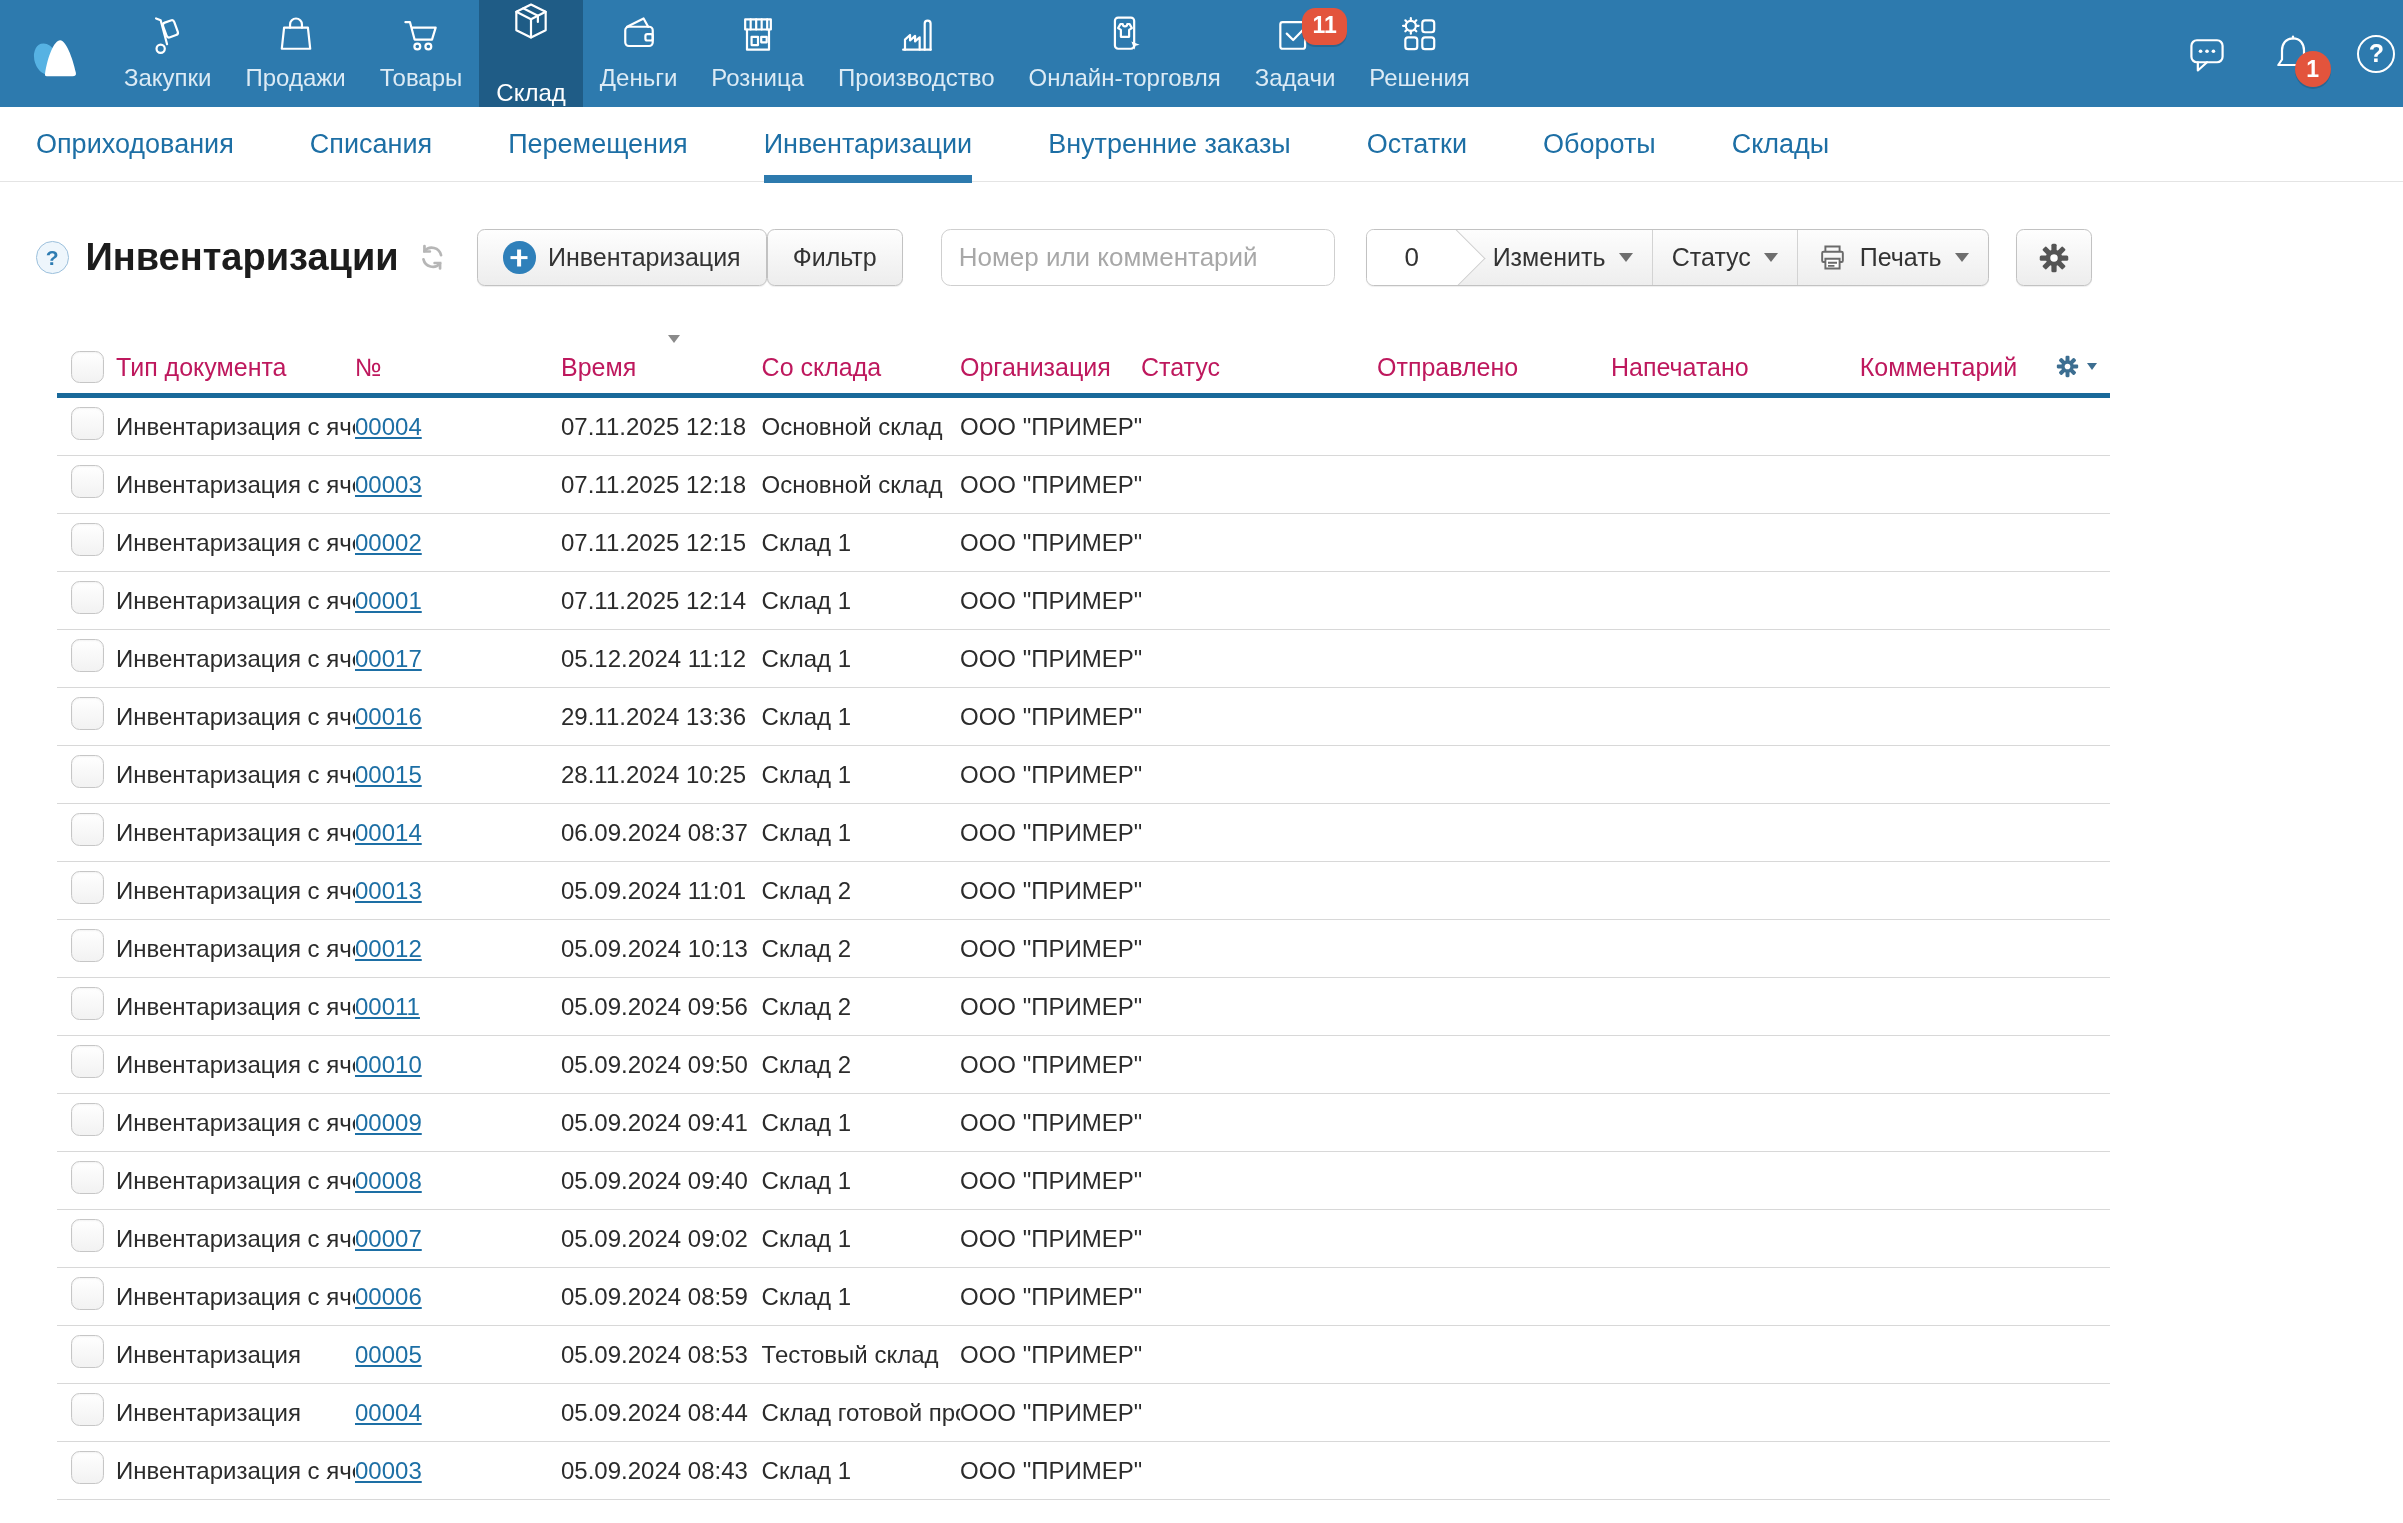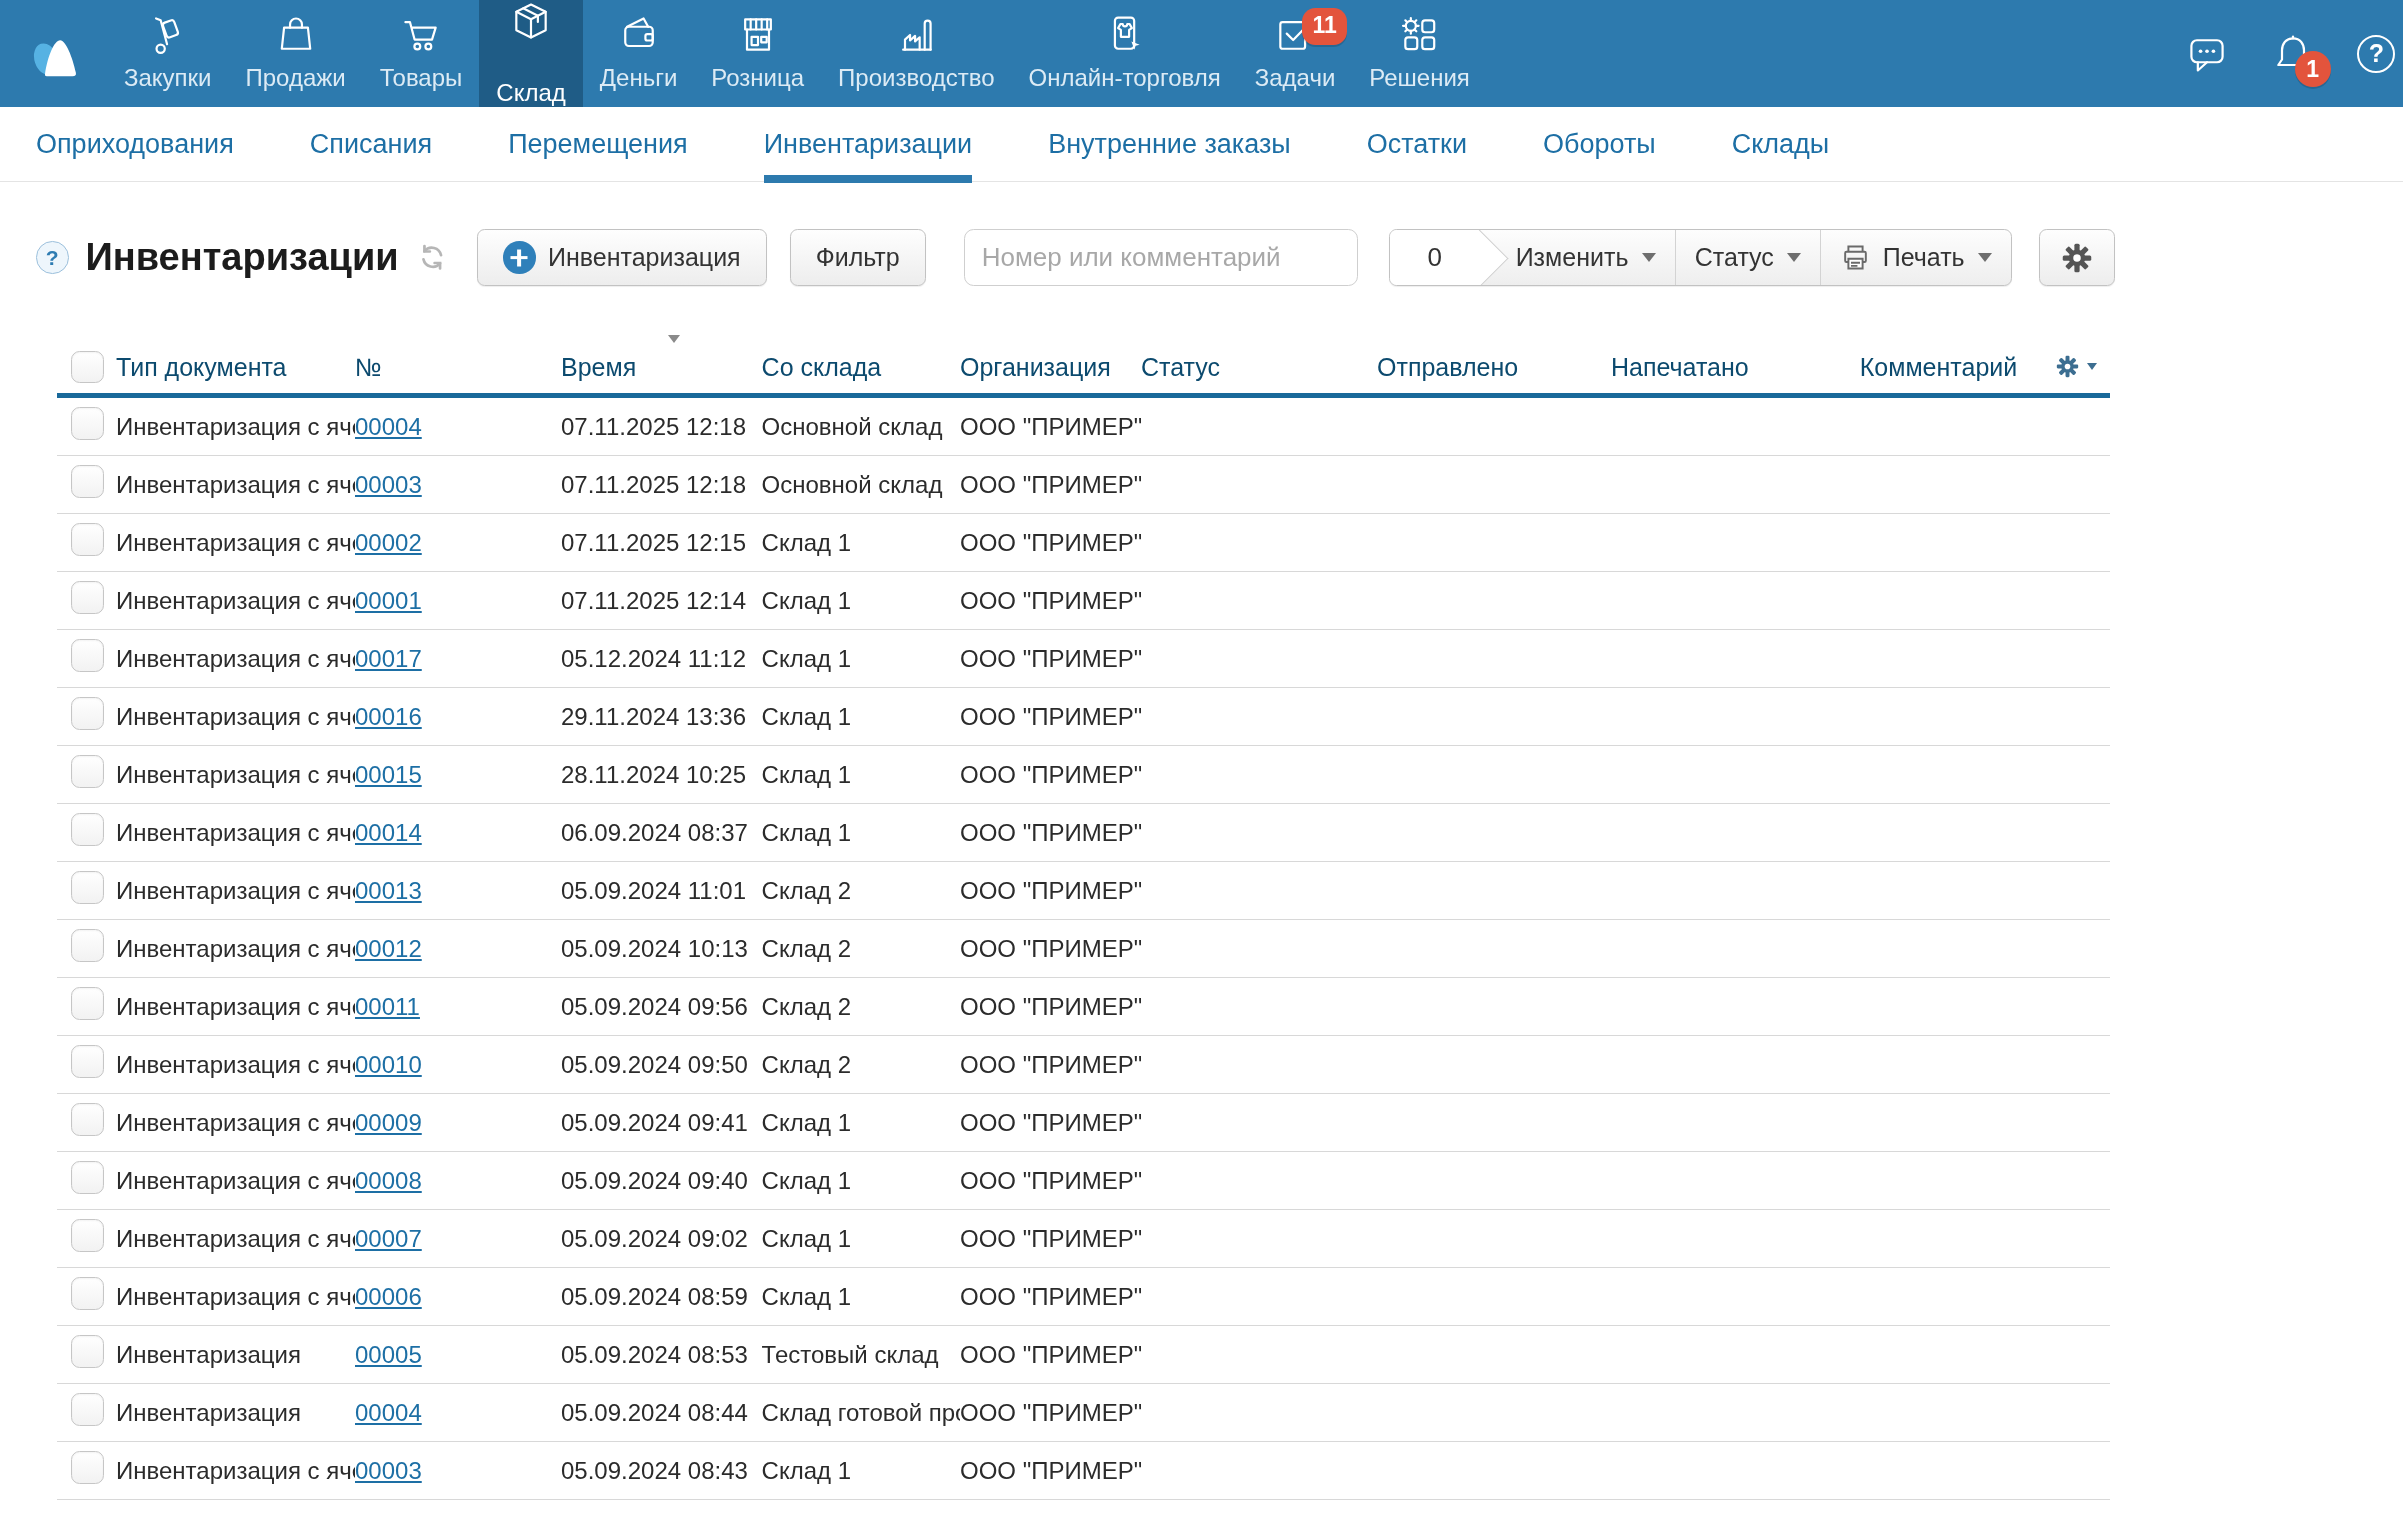--- a/index.html
+++ b/index.html
@@ -45,21 +45,21 @@
   .page-help { width:32.5px; height:32.5px; border:1.9px solid #9cc0dc; border-radius:50%;
                background:#eef6fc; color:#2e7cb2; font-size:21px; font-weight:bold;
                display:flex; align-items:center; justify-content:center; margin-right:17px; cursor:pointer; }
   h1.page-title { font-size:38px; font-weight:bold; color:#1c1c1c; margin-right:17px; white-space:nowrap; }
   .refresh { width:32.5px; height:32.5px; margin-right:29px; cursor:pointer; }
   .refresh svg { width:32.5px; height:32.5px; display:block; }
   .btn { height:57px; display:inline-flex; align-items:center; padding:0 25px;
          background:linear-gradient(#fefefe,#ededed); border:1px solid #c2c2c2; border-radius:7.6px;
          font-size:25px; color:#333; cursor:pointer; box-shadow:0 1px 1px rgba(0,0,0,.07);
          white-space:nowrap; }
-  .btn + .btn { margin-left:23px; }
+  .btn + .btn { }
   .plus { position:relative; width:32.5px; height:32.5px; border-radius:50%; background:#2f80ba;
           margin-right:12.4px; flex:0 0 auto; }
   .plus::before, .plus::after { content:""; position:absolute; background:#fff; left:50%; top:50%; }
   .plus::before { width:17px; height:3.8px; transform:translate(-50%,-50%); }
   .plus::after  { width:3.8px; height:17px; transform:translate(-50%,-50%); }
   .search { margin-left:38px; width:394px; height:57px; border:1.9px solid #cfcfcf; border-radius:9.6px;
             padding:0 17px; font-size:26px; color:#333; font-family:"Liberation Sans",sans-serif; outline:none; }
   .search::placeholder { color:#a8a8a8; }
   .btn-group { margin-left:31px; height:57px; display:flex; align-items:stretch;
                border:1px solid #c2c2c2; border-radius:7.6px; overflow:hidden;
@@ -78,21 +78,21 @@
   .gear-btn { margin-left:27px; width:76px; height:57px; display:flex; align-items:center;
               justify-content:center; background:linear-gradient(#fefefe,#ededed);
               border:1px solid #c2c2c2; border-radius:7.6px; cursor:pointer; color:#555;
               box-shadow:0 1px 1px rgba(0,0,0,.07); }
   .gear-btn svg { width:36px; height:36px; display:block; }
 
   
   .dtable { margin:44px 0 0 57px; width:2053px; }
   .thead { display:flex; height:67px; border-bottom:5.7px solid #19699a; }
   .hcell { height:100%; display:flex; align-items:flex-end; padding-bottom:11.5px;
-           position:relative; font-size:25px; color:#0c4a6e; cursor:pointer; }
+           position:relative; font-size:25px; color:#be185d; cursor:pointer; }
   .trow { display:flex; align-items:center; height:58px; border-bottom:1px solid #d8d8d8;
           font-size:24px; color:#2b2b2b; cursor:pointer; }
   .cell { overflow:hidden; white-space:nowrap; }
   .col-check   { width:59px;  flex:0 0 auto; }
   .col-type    { width:239px; flex:0 0 auto; }
   .col-number  { width:206px; flex:0 0 auto; }
   .col-time    { width:191px; flex:0 0 auto; }
   .col-from    { width:208px; flex:0 0 auto; padding-left:9.6px; }
   .col-org     { width:181px; flex:0 0 auto; }
   .col-status  { width:236px; flex:0 0 auto; }

